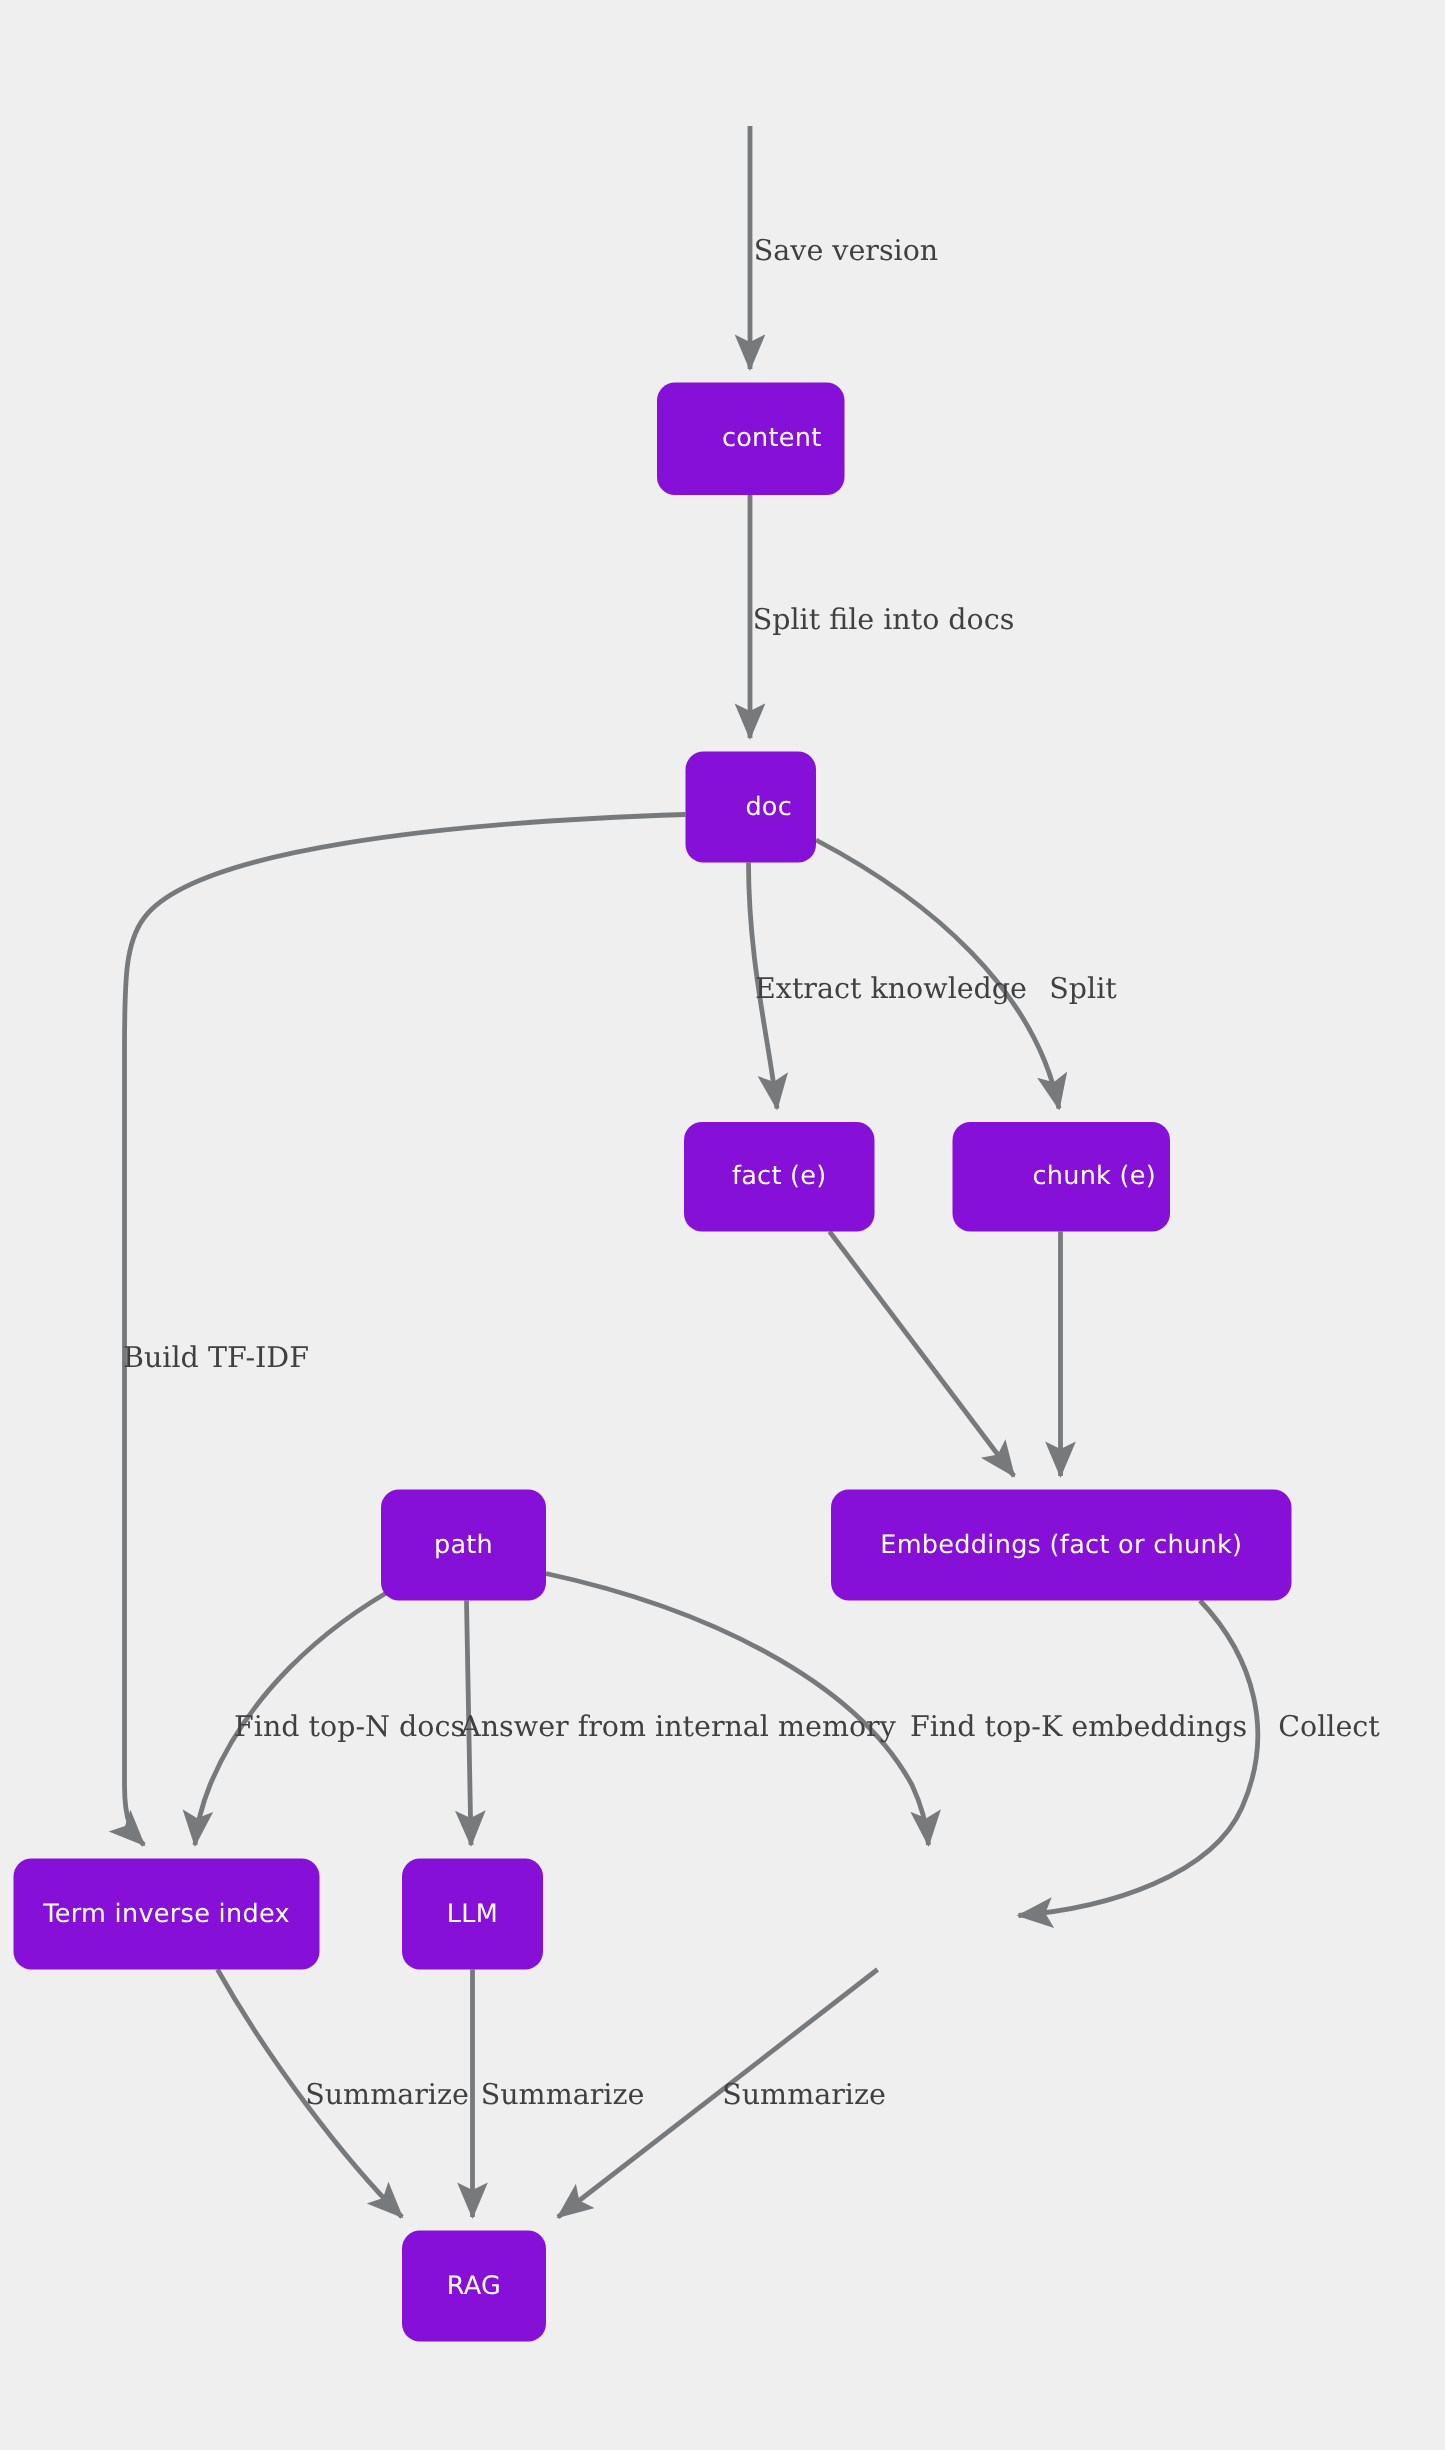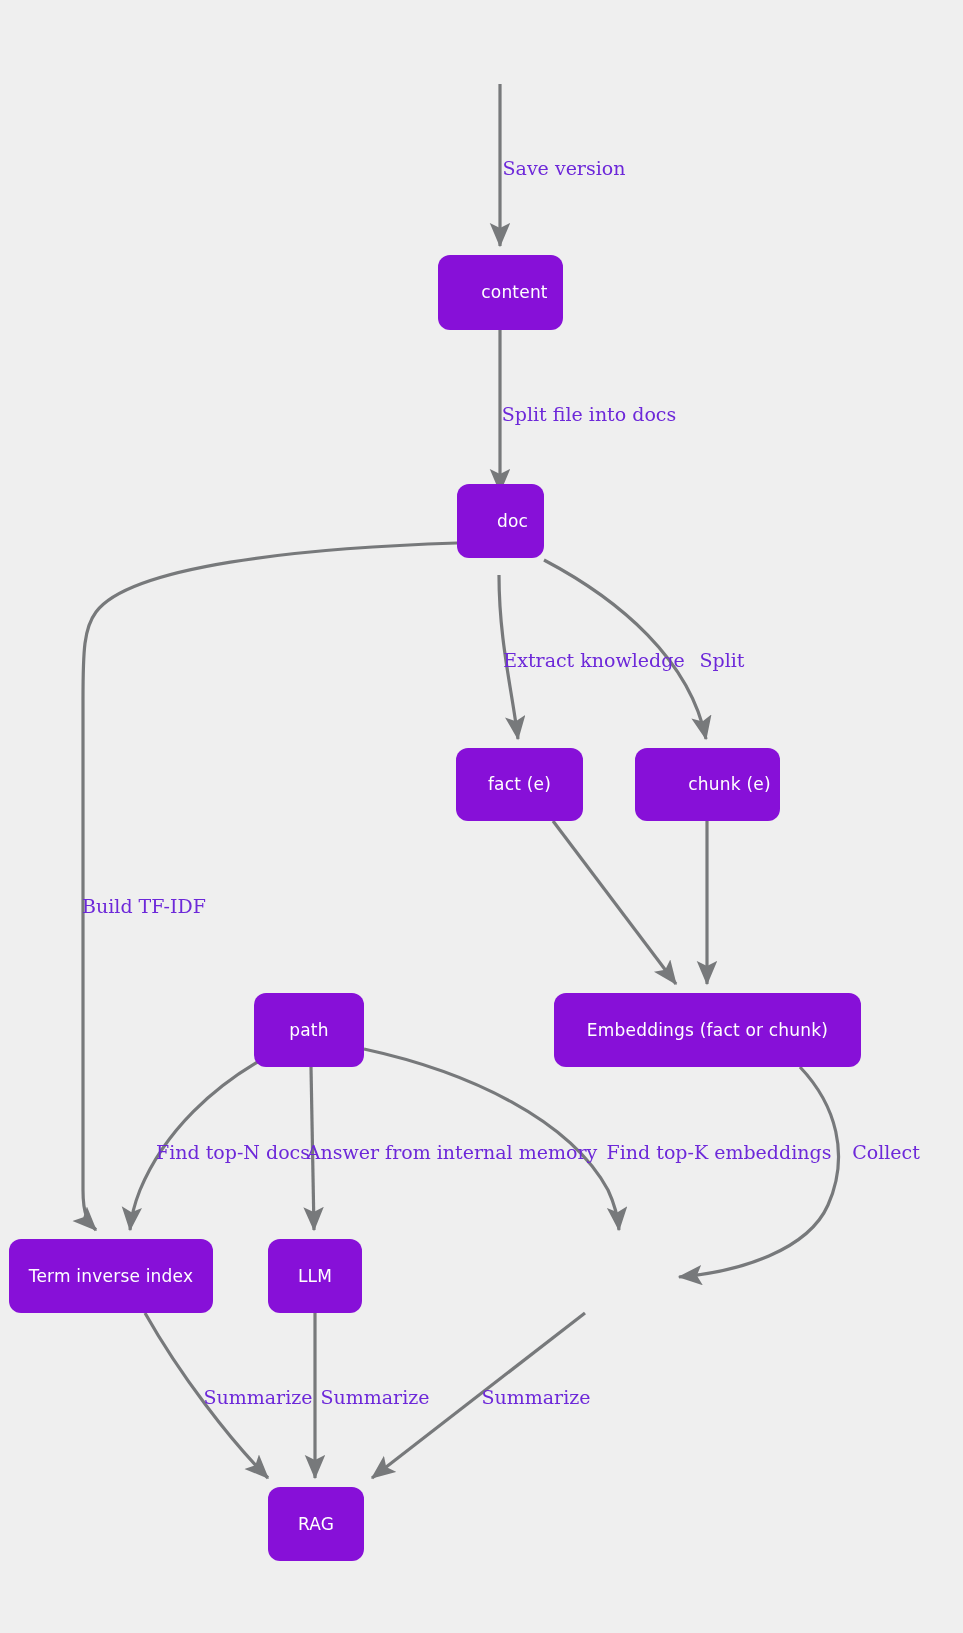--- a/index.html
+++ b/index.html
@@ -35,21 +35,21 @@
     letter-spacing: 0.2px;
     line-height: 1;
     box-sizing: border-box;
     z-index: 2;
     -webkit-font-smoothing: antialiased;
   }
   .edge-label {
     position: absolute;
     font-family: "DejaVu Serif", serif;
     font-size: 19px;
-    color: #6d28d9;
+    color: #404040;
     white-space: nowrap;
     line-height: 1;
     z-index: 3;
     transform: translate(-50%, -50%);
   }
   .edge-path {
     fill: none;
     stroke: #77797b;
     stroke-width: 3.2;
     stroke-linecap: butt;
@@ -94,21 +94,21 @@
     <path class="edge-path" marker-end="url(#arrowhead)" d="M 315,1313 L 315,1478"></path>
 
     <path class="edge-path" marker-end="url(#arrowhead)" d="M 585,1313 L 372,1478"></path>
   </svg>
 
 
   <div class="node" style="left:438px; top:255px; width:125px; height:75px;padding-left:28px;">
     <span>content</span>
   </div>
 
-  <div class="node" style="left:457px; top:484px; width:87px; height:74px;padding-left:24px;">
+  <div class="node" style="left:457px; top:501px; width:87px; height:74px;padding-left:24px;">
     <span>doc</span>
   </div>
 
   <div class="node" style="left:456px; top:748px; width:127px; height:73px;">
     <span>fact (e)</span>
   </div>
 
   <div class="node" style="left:635px; top:748px; width:145px; height:73px;padding-left:44px;">
     <span>chunk (e)</span>
   </div>

